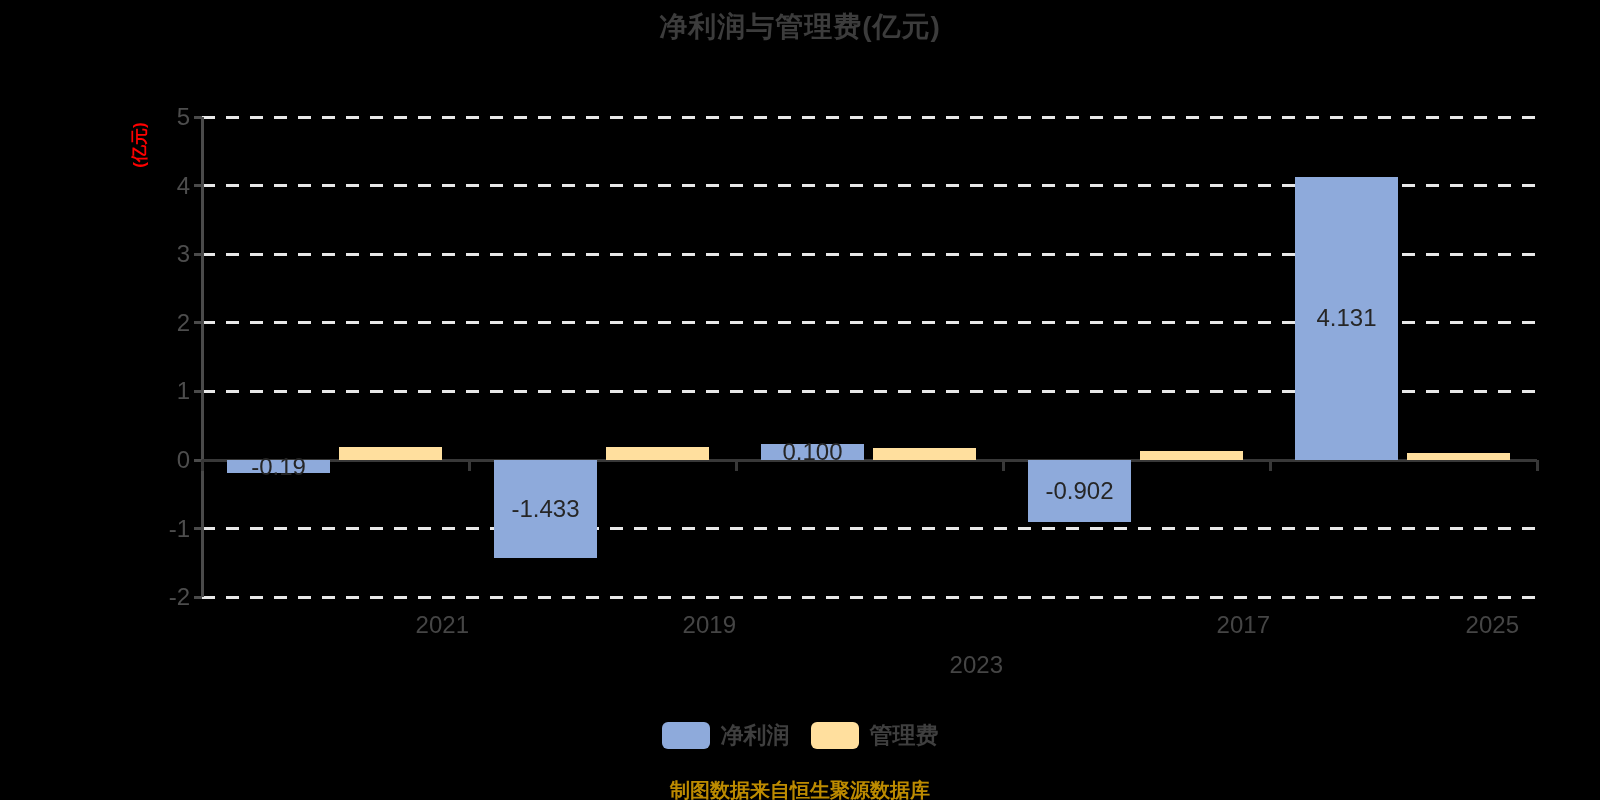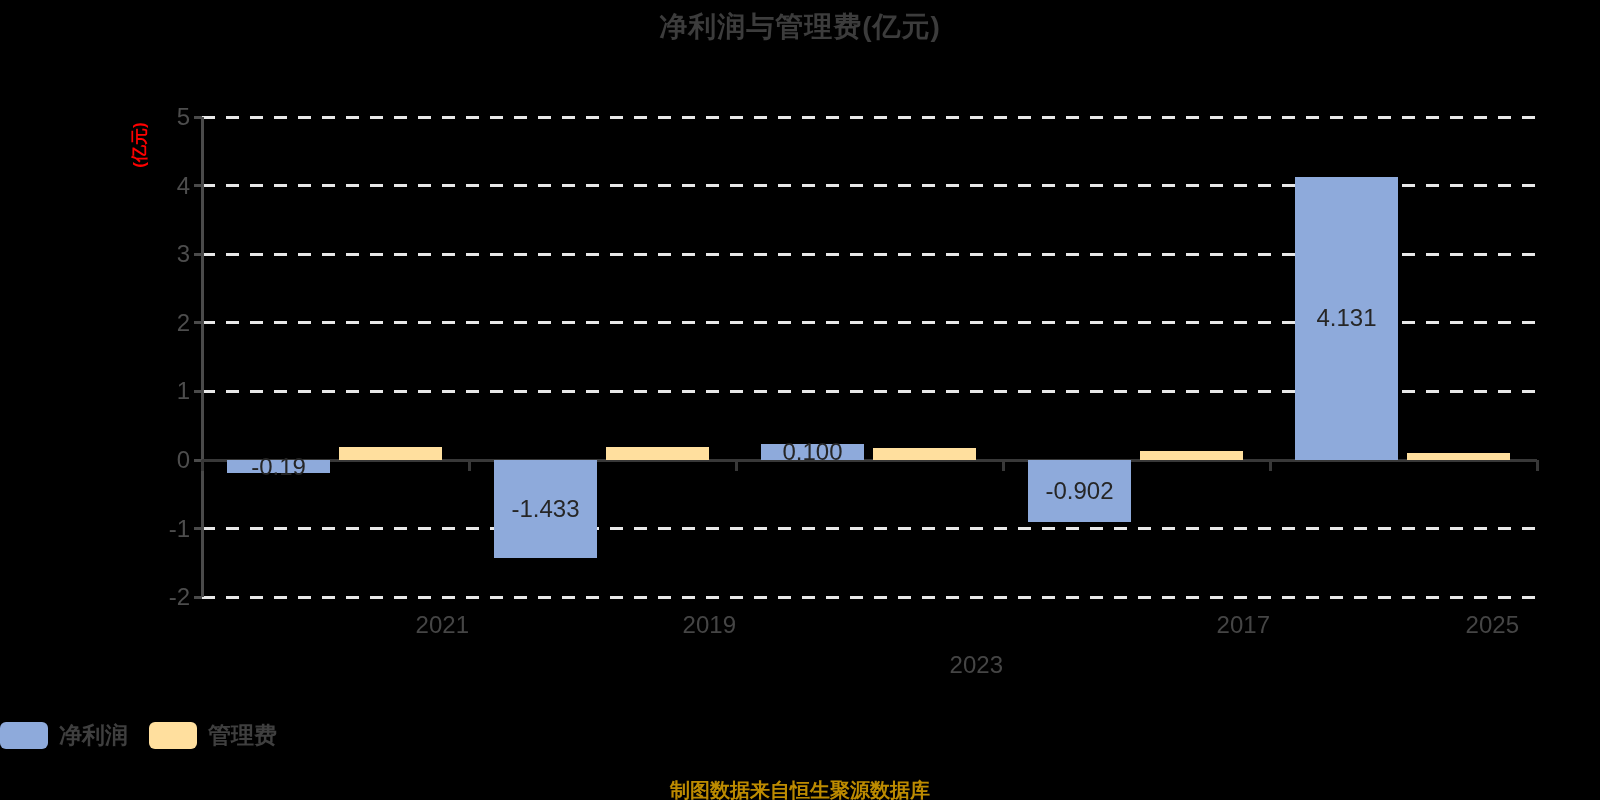--- a/index.html
+++ b/index.html
@@ -50,21 +50,21 @@
     position:absolute;text-align:right;
     font-size:24px;color:var(--xtick);line-height:30px;
   }
   .bar{position:absolute;}
   .bar-label{
     position:absolute;transform:translate(-50%,-50%);
     font-size:24px;color:var(--barlabel);white-space:nowrap;text-align:center;
   }
   .legend{
     position:absolute;left:0;top:720px;width:1600px;
-    display:flex;align-items:center;gap:21px;
+    display:flex;justify-content:center;align-items:center;gap:21px;
   }
   .legend-item{display:flex;align-items:center;gap:11px;cursor:pointer;}
   .legend-swatch{width:48px;height:27px;border-radius:6px;}
   .legend-label{font-size:23px;font-weight:bold;color:var(--legendtext);}
   .footer-note{
     position:absolute;left:0;top:777px;width:1600px;
     text-align:center;font-size:20px;font-weight:bold;color:var(--footer);
   }
 </style>
 </head>

